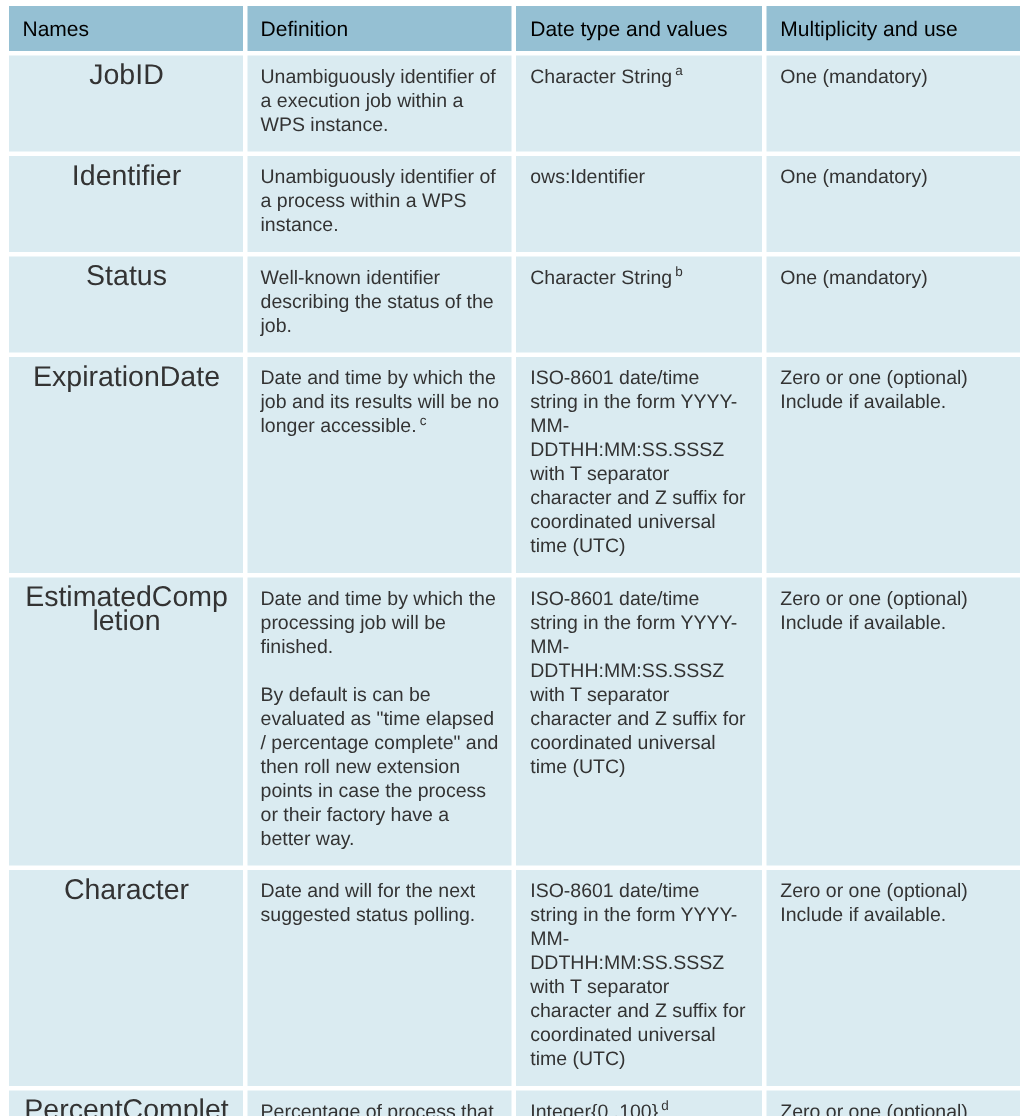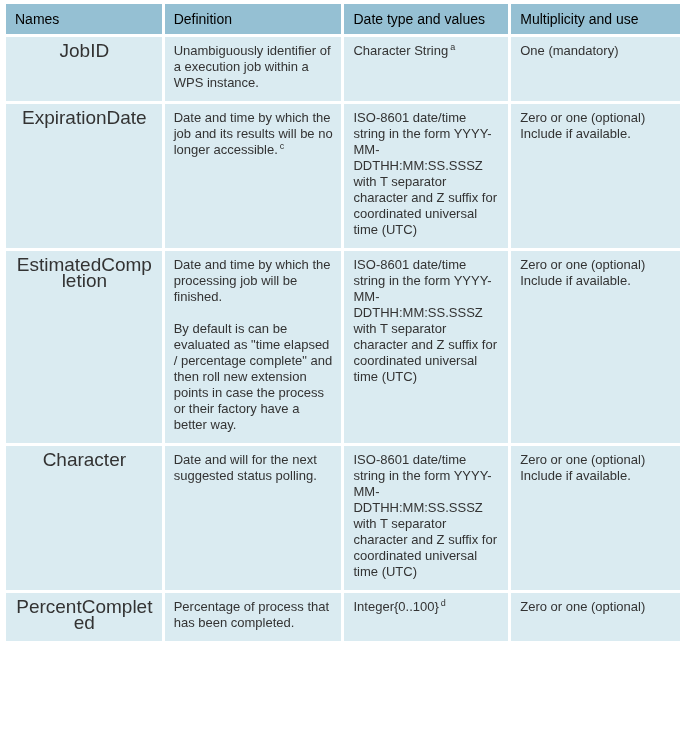--- a/index.html
+++ b/index.html
@@ -82,20 +82,40 @@
           <td class="c-name">JobID</td>
           <td>
             <p>Unambiguously identifier of a execution job within a WPS instance.</p>
           </td>
           <td>Character String<sup>a</sup></td>
           <td>
             <div>One (mandatory)</div>
           </td>
         </tr>
         <tr>
+          <td class="c-name">Identifier</td>
+          <td>
+            <p>Unambiguously identifier of a process within a WPS instance.</p>
+          </td>
+          <td>ows:Identifier</td>
+          <td>
+            <div>One (mandatory)</div>
+          </td>
+        </tr>
+        <tr>
+          <td class="c-name">Status</td>
+          <td>
+            <p>Well-known identifier describing the status of the job.</p>
+          </td>
+          <td>Character String<sup>b</sup></td>
+          <td>
+            <div>One (mandatory)</div>
+          </td>
+        </tr>
+        <tr>
           <td class="c-name">ExpirationDate</td>
           <td>
             <p>Date and time by which the job and its results will be no longer accessible.<sup>c</sup></p>
           </td>
           <td>ISO-8601 date/time string in the form YYYY-MM-DDTHH:MM:SS.SSSZ with T separator character and Z suffix for coordinated universal time (UTC)</td>
           <td>
             <div>Zero or one (optional)</div>
             <div>Include if available.</div>
           </td>
         </tr>

